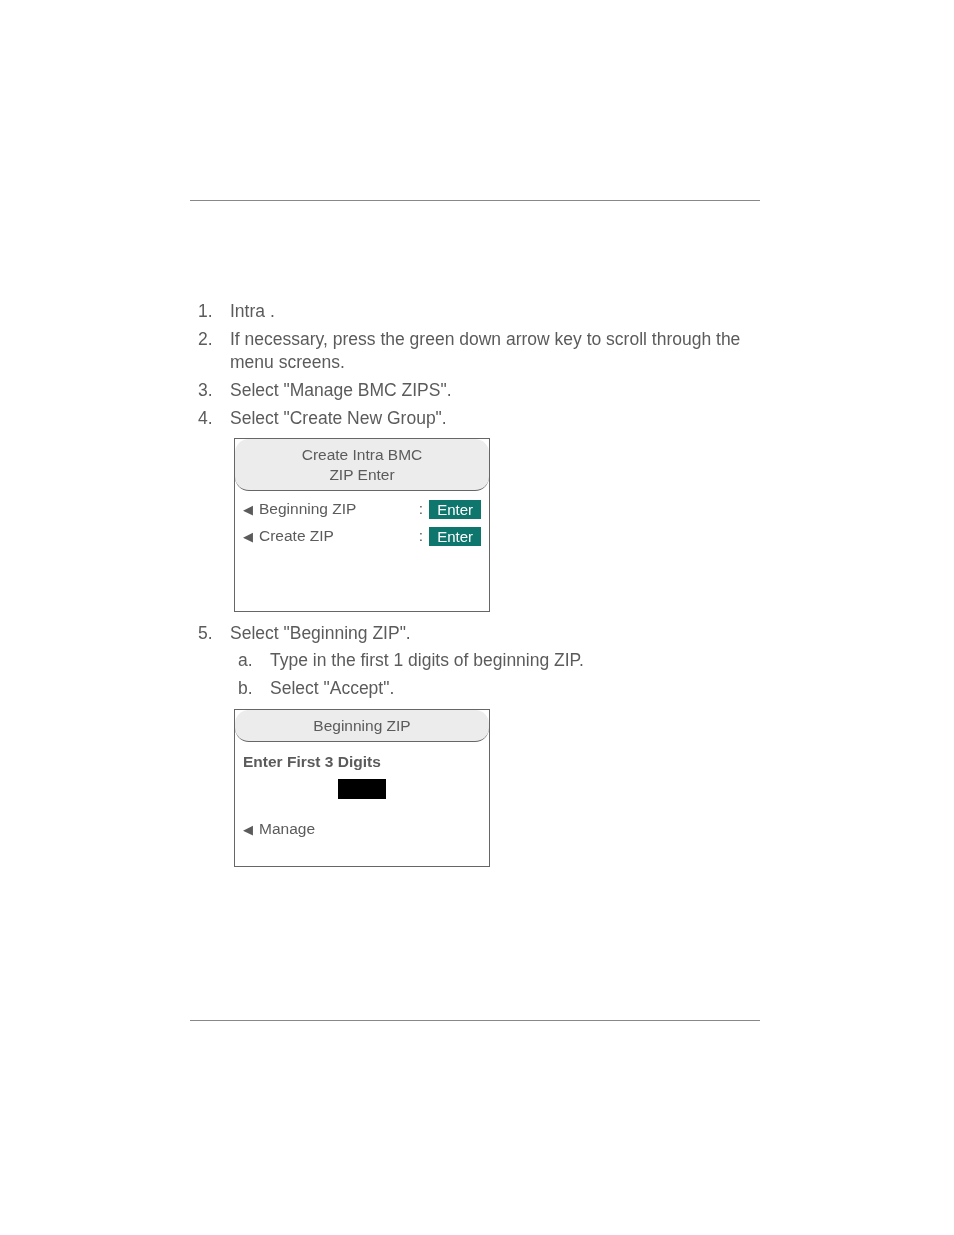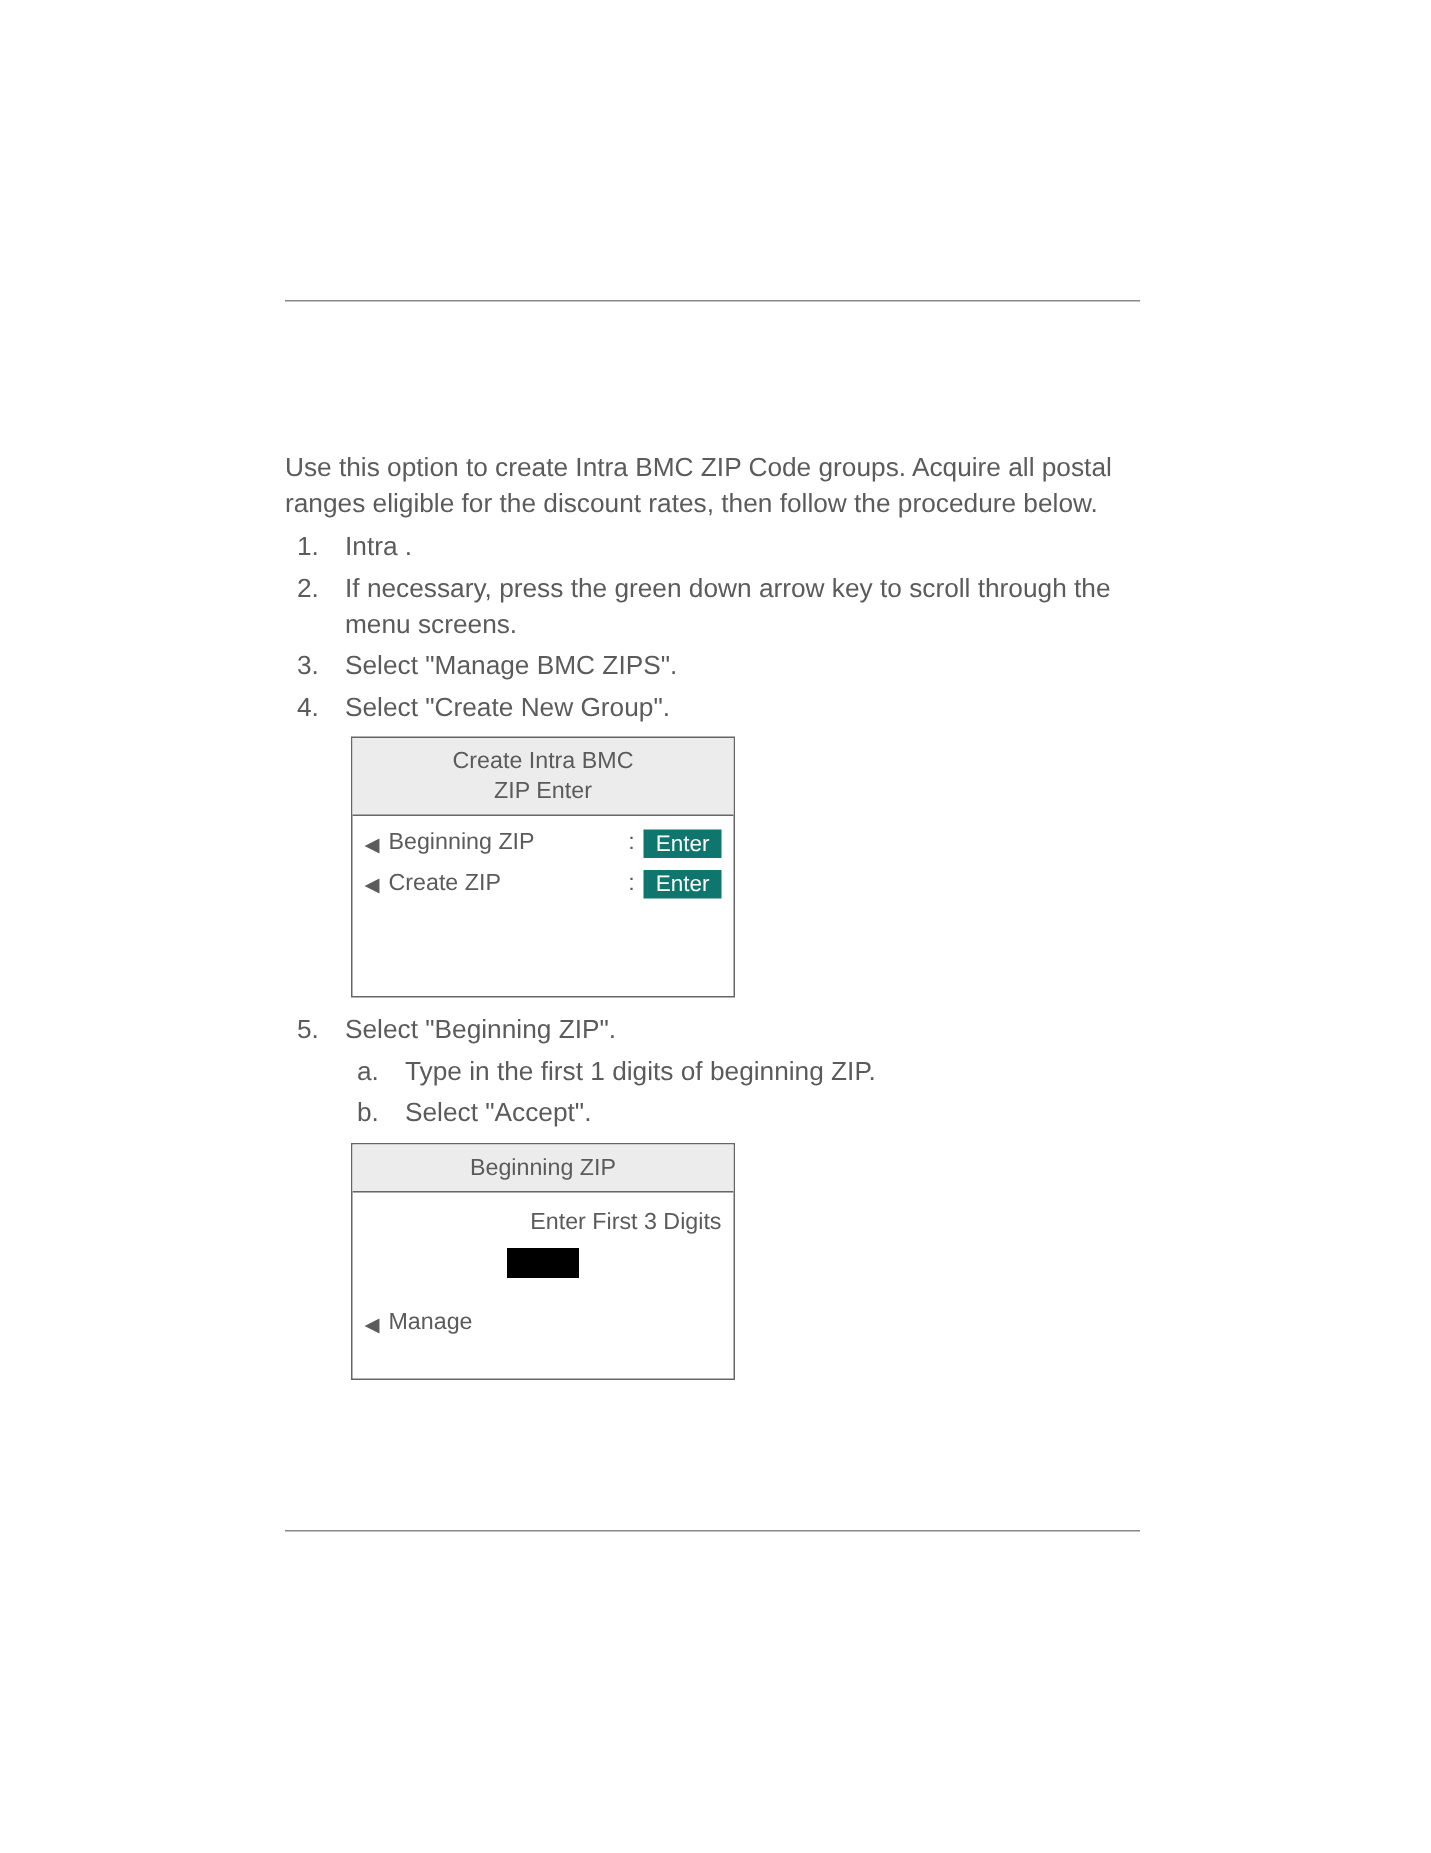--- a/index.html
+++ b/index.html
@@ -101,20 +101,21 @@
     border: 1px solid #666;
     font-size: 15.5px;
     background: #fff;
   }
   .screen-header {
     background: #ececec;
     text-align: center;
     padding: 6px 4px;
     border-bottom: 1px solid #666;
     line-height: 1.25;
+    border-radius: 14px;
   }
   .screen-body {
     padding: 8px 8px 26px 8px;
   }
   .screen-body.tall2 {
     padding-bottom: 58px;
   }
   .screen-row {
     display: flex;
     align-items: center;
@@ -135,22 +136,23 @@
     margin-right: 6px;
   }
   .enter-box {
     background: #0f766e;
     color: #fff;
     padding: 0 8px;
     font-size: 15px;
     line-height: 1.3;
   }
   .screen2-subhead {
-    text-align: right;
+    text-align: left;
     margin: 2px 0 6px 0;
+    font-weight: bold;
   }
   .blackbox {
     width: 48px;
     height: 20px;
     background: #000;
     margin: 0 auto 20px auto;
   }
   .accept-row {
     display: flex;
     align-items: center;
@@ -160,21 +162,20 @@
 </head>
 <body>
 
 <div class="page">
 
   <div class="hr-top"></div>
 
   <div class="content">
     <div class="body-text">
 
-      <p class="para">Use this option to create Intra BMC ZIP Code groups. Acquire all postal ranges eligible for the discount rates, then follow the procedure below.</p>
 
       <ol class="steps">
 
         <li>
           <span>Intra </span><span>.</span>
         </li>
 
         <li>If necessary, press the green down arrow key to scroll through the menu screens.</li>
 
         <li>Select "Manage BMC ZIPS".</li>

